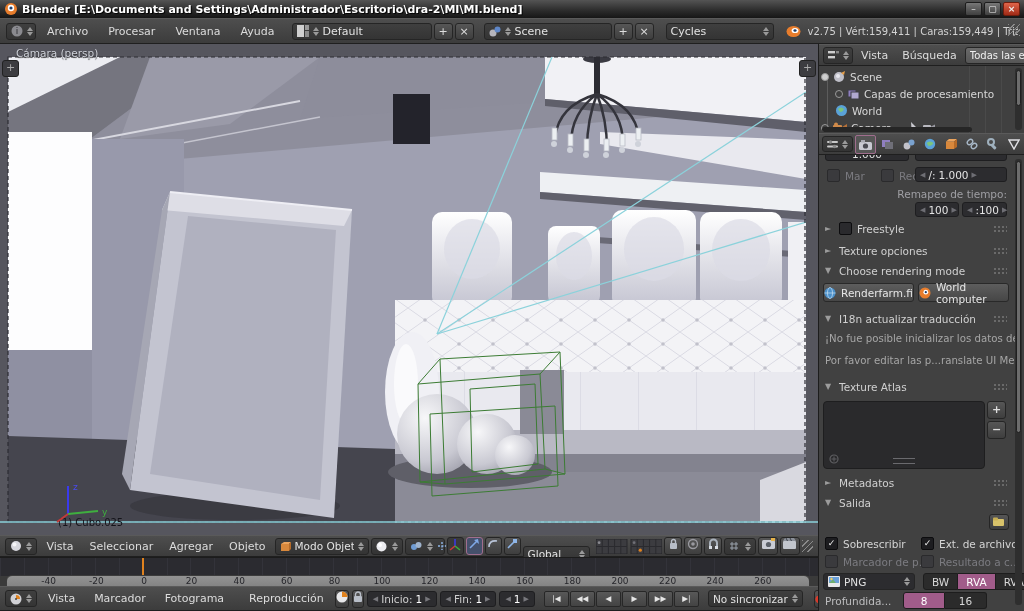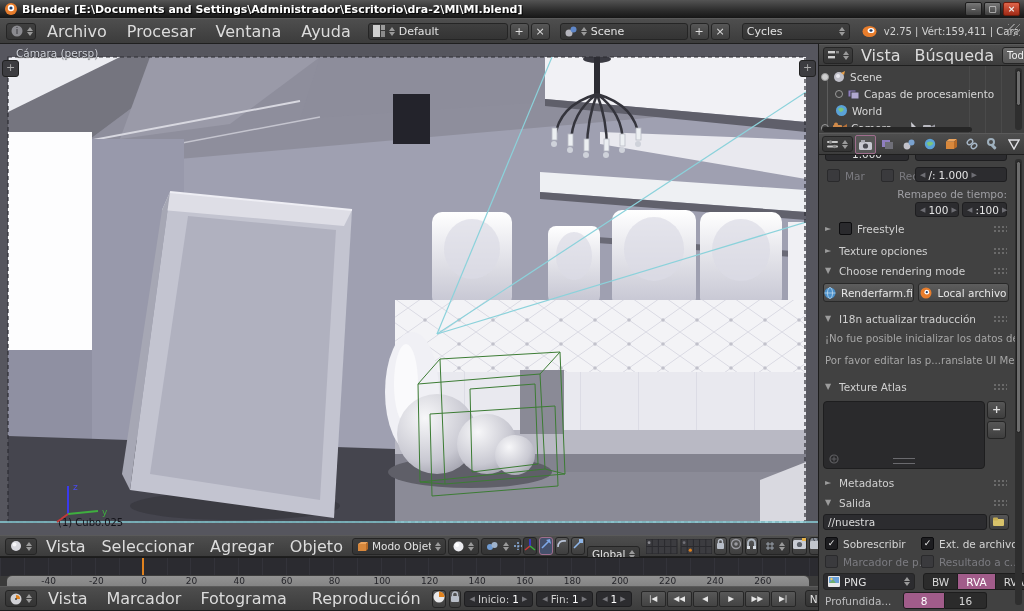--- a/index.html
+++ b/index.html
@@ -15,21 +15,21 @@
     white-space:nowrap;overflow:hidden;text-shadow:1px 1px 1px #000;}
   .winbtns{margin-left:auto;display:flex;gap:2px;}
   .winbtn{width:17px;height:14px;border:1px solid #1d1d1d;border-radius:2px;
     background:linear-gradient(180deg,#777,#3f3f3f);color:#eee;font-size:9px;
     line-height:12px;text-align:center;box-sizing:border-box;}
   .winbtn.close{background:linear-gradient(180deg,#e0654a,#a02a16);border-color:#6f1d0d;font-weight:bold;}
   
   .bar{background:linear-gradient(180deg,#4e4e4e,#3c3c3c);
     border-top:1px solid #5a5a5a;border-bottom:1px solid #1f1f1f;
     display:flex;align-items:center;box-sizing:border-box;}
-  .menu{padding:0 9px;color:#dcdcdc;font-size:16px;white-space:nowrap;}
+  .menu{padding:0 9px;color:#dcdcdc;font-size:11px;white-space:nowrap;}
   .dd{display:flex;align-items:center;background:linear-gradient(180deg,#3f3f3f,#343434);
     border:1px solid #252525;border-radius:3px;height:17px;padding:0 4px;gap:4px;box-sizing:border-box;}
   .dd .val{color:#e2e2e2;font-size:11px;white-space:nowrap;overflow:hidden;}
   .updn{display:inline-flex;flex-direction:column;gap:1px;margin-left:auto;}
   .updn i{width:0;height:0;border-left:3px solid transparent;border-right:3px solid transparent;display:block;}
   .updn i.u{border-bottom:4px solid #9a9a9a;}
   .updn i.d{border-top:4px solid #9a9a9a;}
   .sqbtn{width:19px;height:17px;border:1px solid #252525;border-radius:3px;
     background:linear-gradient(180deg,#565656,#3e3e3e);color:#ddd;text-align:center;
     line-height:15px;font-size:11px;box-sizing:border-box;}
@@ -793,21 +793,21 @@
           <span>Renderfarm.fi</span>
         </span>
         <span class="pushbtn" style="flex:1;">
           <span class="icon">
             <svg width="12" height="12">
                 <circle cx="6" cy="6" r="5.5" fill="#e87d2c"></circle>
                 <circle cx="6.8" cy="5.2" r="2.4" fill="#fff"></circle>
                 <circle cx="6.8" cy="5.2" r="1.1" fill="#1e3a66"></circle>
               </svg>
           </span>
-          <span>Local archivo</span>
+          <span>World computer</span>
         </span>
       </div>
 
       <div class="phead" style="position:absolute;left:6px;top:156px;width:182px;">
         <span class="tri">▼</span>
         <span>I18n actualizar traducción</span>
           <span class="grip"></span>
       </div>
       <div class="msg" style="position:absolute;left:6px;top:178px;width:194px;">¡No fue posible inicializar los datos de idio...</div>
       <div class="msg" style="position:absolute;left:6px;top:200px;width:194px;">Por favor editar las p...ranslate UI Messages</div>
@@ -830,23 +830,20 @@
 
       <div class="phead" style="position:absolute;left:6px;top:320px;width:182px;">
         <span class="tri">►</span>
         <span>Metadatos</span>
           <span class="grip"></span>
       </div>
       <div class="phead" style="position:absolute;left:6px;top:340px;width:182px;">
         <span class="tri">▼</span>
         <span>Salida</span>
           <span class="grip"></span>
-      </div>
-      <div class="nfield" style="position:absolute;left:4px;top:359px;width:164px;height:16px;">
-        <span style="color:#dcdcdc;">//nuestra</span>
       </div>
       <span class="sqbtn" style="position:absolute;left:170px;top:359px;width:20px;height:16px;">
         <svg width="12" height="9">
             <rect x="0" y="2" width="11" height="7" rx="1" fill="#d8c26a"></rect>
             <rect x="0" y="0.5" width="5" height="3" rx="1" fill="#c9b054"></rect>
           </svg>
       </span>
 
       <div style="position:absolute;left:6px;top:382px;display:flex;gap:5px;align-items:center;">
         <span class="chk">✓</span>

